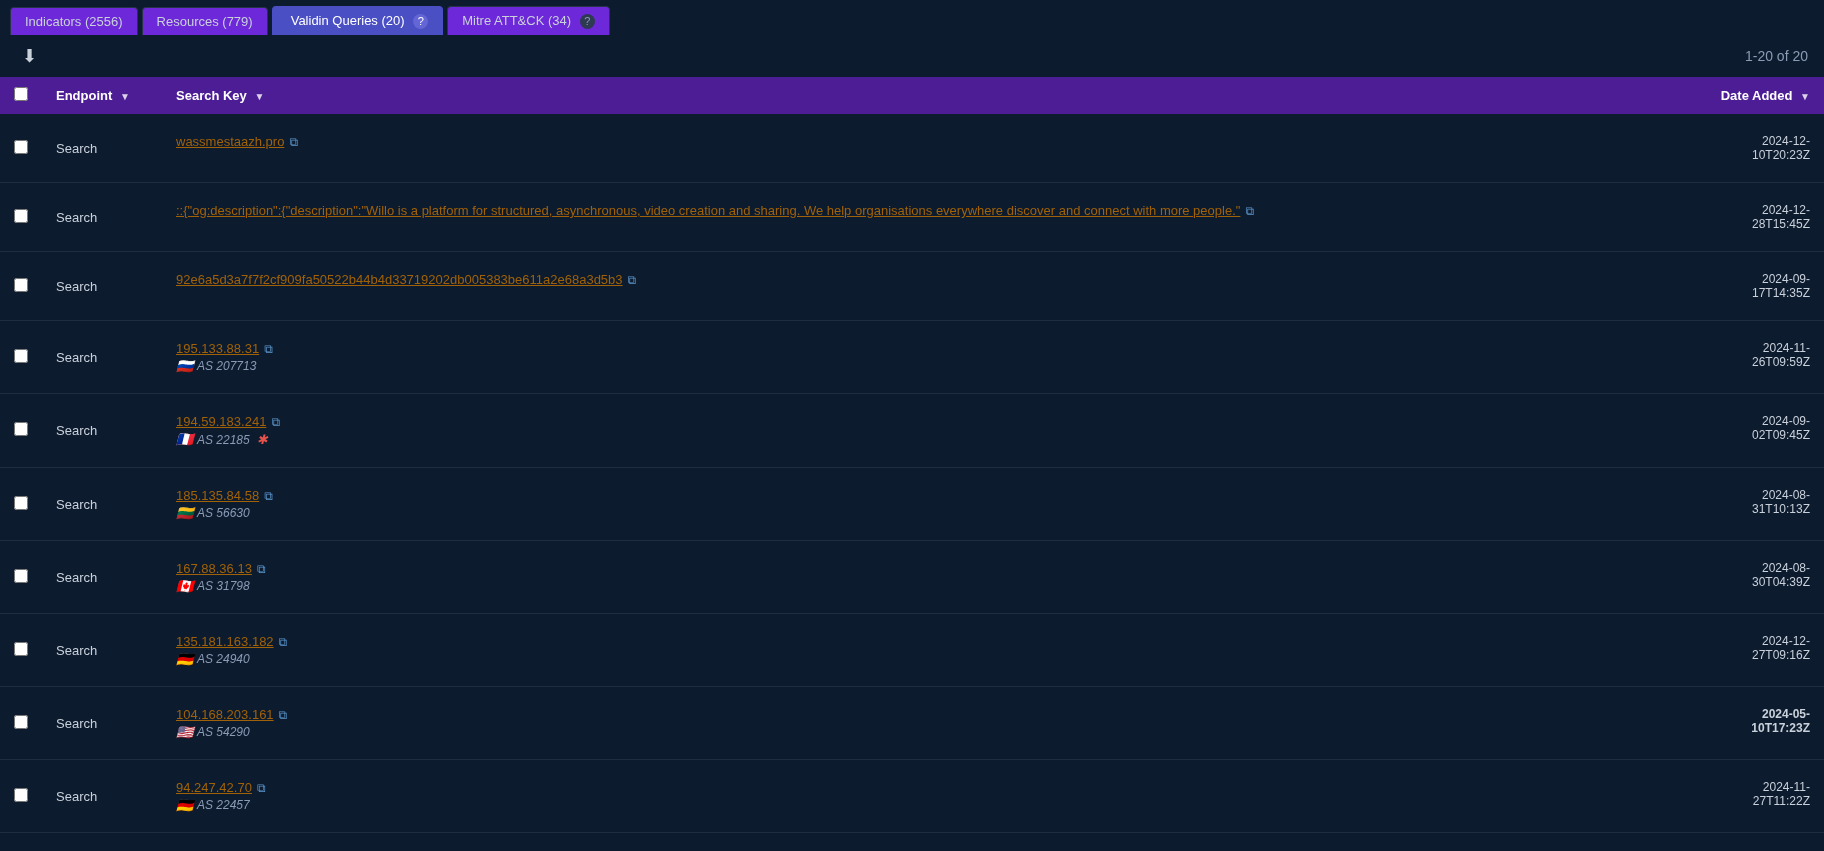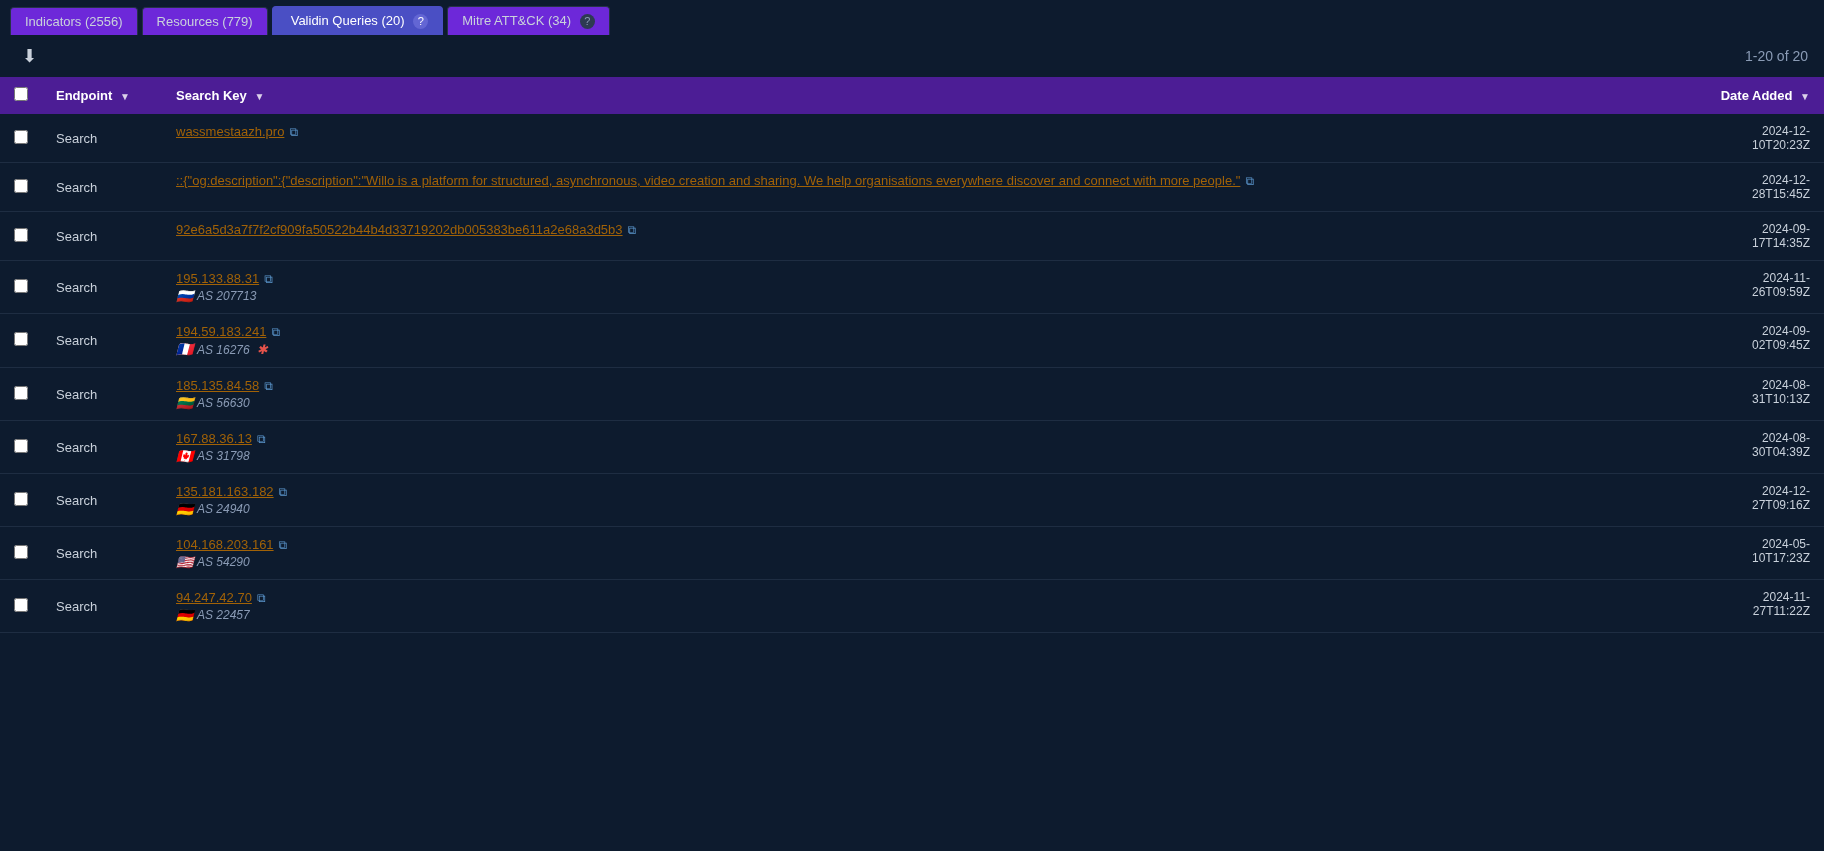--- a/index.html
+++ b/index.html
@@ -114,21 +114,21 @@
     .th-dateadded {
       width: 160px;
       text-align: right !important;
     }
 
     .data-table tbody tr {
       border-bottom: 1px solid #1e2d42;
       background: #0d1b2e;
     }
     .data-table tbody td {
-      padding: 10px 14px;
+      padding: 20px 14px;
       vertical-align: top;
       color: #c9d1db;
     }
     .td-checkbox {
       width: 36px;
       vertical-align: middle !important;
     }
     .td-endpoint {
       color: #c9d1db;
       vertical-align: middle !important;
@@ -269,21 +269,21 @@
             <span>AS 207713</span>
           </div></td>
         <td class="td-date" style="white-space: pre-line;">2024-11-
 26T09:59Z</td>
       </tr>
       <tr>
         <td class="td-checkbox"><input type="checkbox" style=""></td>
         <td class="td-endpoint">Search</td>
         <td class="td-searchkey"><a class="search-key-link" href="#">194.59.183.241</a><span class="copy-icon">⧉</span><div class="as-info">
             <span class="flag">🇫🇷</span>
-            <span>AS 16276</span>
+            <span>AS 22185</span>
             <span class="warning-icon">✱</span>
           </div></td>
         <td class="td-date" style="white-space: pre-line;">2024-09-
 02T09:45Z</td>
       </tr>
       <tr>
         <td class="td-checkbox"><input type="checkbox" style=""></td>
         <td class="td-endpoint">Search</td>
         <td class="td-searchkey"><a class="search-key-link" href="#">185.135.84.58</a><span class="copy-icon">⧉</span><div class="as-info">
             <span class="flag">🇱🇹</span>
@@ -312,21 +312,21 @@
         <td class="td-date" style="white-space: pre-line;">2024-12-
 27T09:16Z</td>
       </tr>
       <tr>
         <td class="td-checkbox"><input type="checkbox" style=""></td>
         <td class="td-endpoint">Search</td>
         <td class="td-searchkey"><a class="search-key-link" href="#">104.168.203.161</a><span class="copy-icon">⧉</span><div class="as-info">
             <span class="flag">🇺🇸</span>
             <span>AS 54290</span>
           </div></td>
-        <td class="td-date" style="white-space: pre-line;">2024-05-
+        <td class="td-date" style="white-space: pre-line; font-weight: bold;">2024-05-
 10T17:23Z</td>
       </tr>
       <tr>
         <td class="td-checkbox"><input type="checkbox" style=""></td>
         <td class="td-endpoint">Search</td>
         <td class="td-searchkey"><a class="search-key-link" href="#">94.247.42.70</a><span class="copy-icon">⧉</span><div class="as-info">
             <span class="flag">🇩🇪</span>
             <span>AS 22457</span>
           </div></td>
         <td class="td-date" style="white-space: pre-line;">2024-11-

